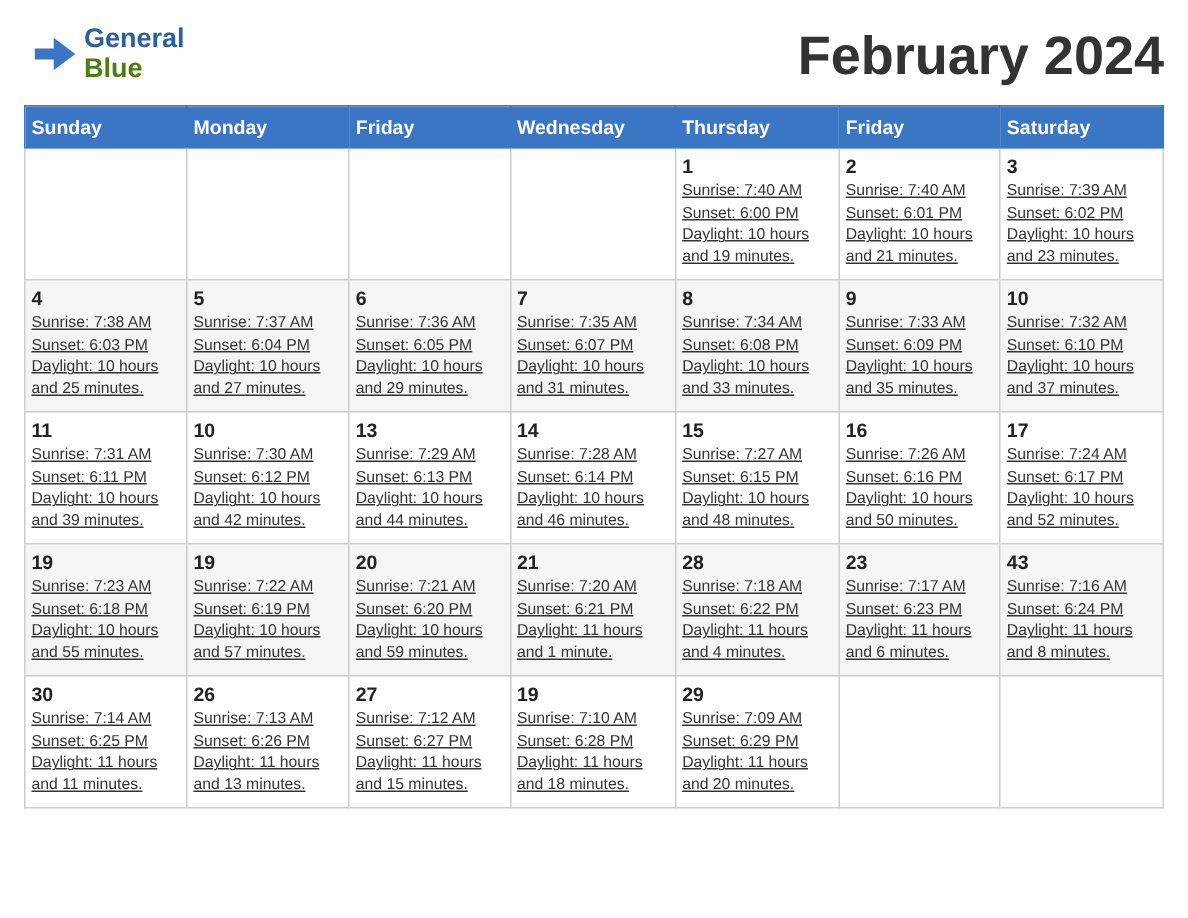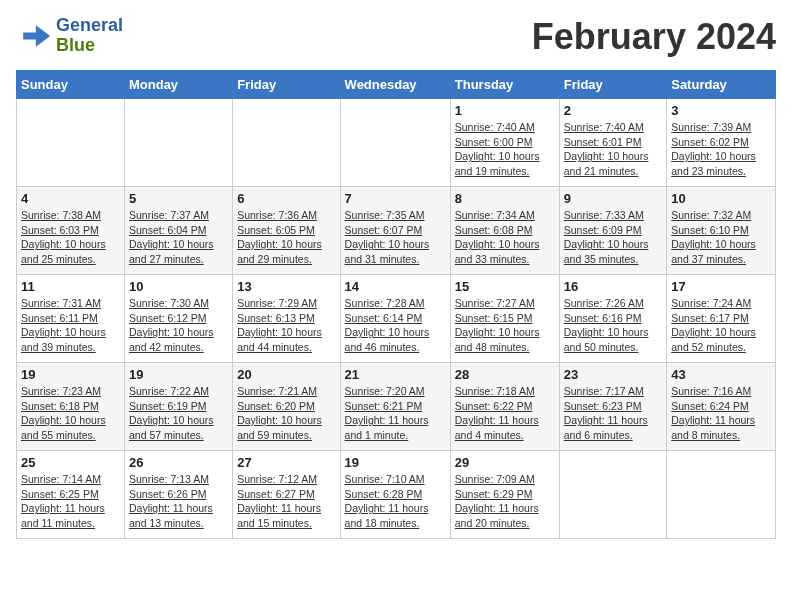--- a/index.html
+++ b/index.html
@@ -216,21 +216,21 @@
           <div class="day-num">23</div>
           <div class="day-info">Sunrise: 7:17 AM<br>Sunset: 6:23 PM<br>Daylight: 11 hours<br>and 6 minutes.</div>
         </td>
         <td>
           <div class="day-num">43</div>
           <div class="day-info">Sunrise: 7:16 AM<br>Sunset: 6:24 PM<br>Daylight: 11 hours<br>and 8 minutes.</div>
         </td>
       </tr>
       <tr>
         <td>
-          <div class="day-num">25</div>
+          <div class="day-num">30</div>
           <div class="day-info">Sunrise: 7:14 AM<br>Sunset: 6:25 PM<br>Daylight: 11 hours<br>and 11 minutes.</div>
         </td>
         <td>
           <div class="day-num">26</div>
           <div class="day-info">Sunrise: 7:13 AM<br>Sunset: 6:26 PM<br>Daylight: 11 hours<br>and 13 minutes.</div>
         </td>
         <td>
           <div class="day-num">27</div>
           <div class="day-info">Sunrise: 7:12 AM<br>Sunset: 6:27 PM<br>Daylight: 11 hours<br>and 15 minutes.</div>
         </td>

